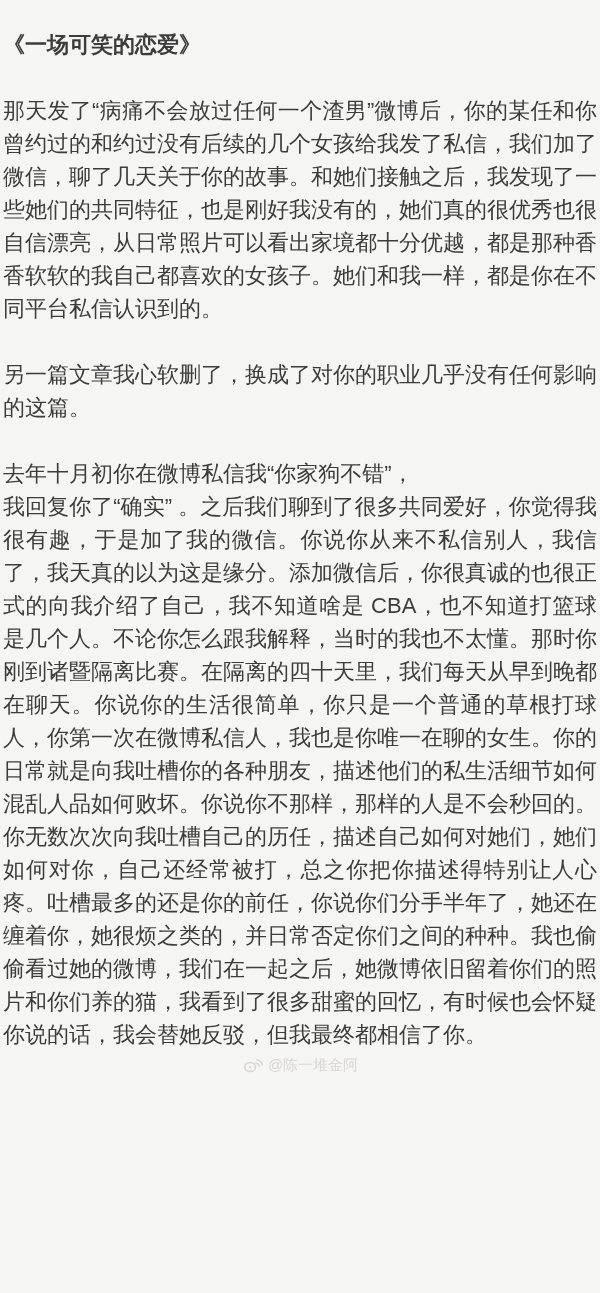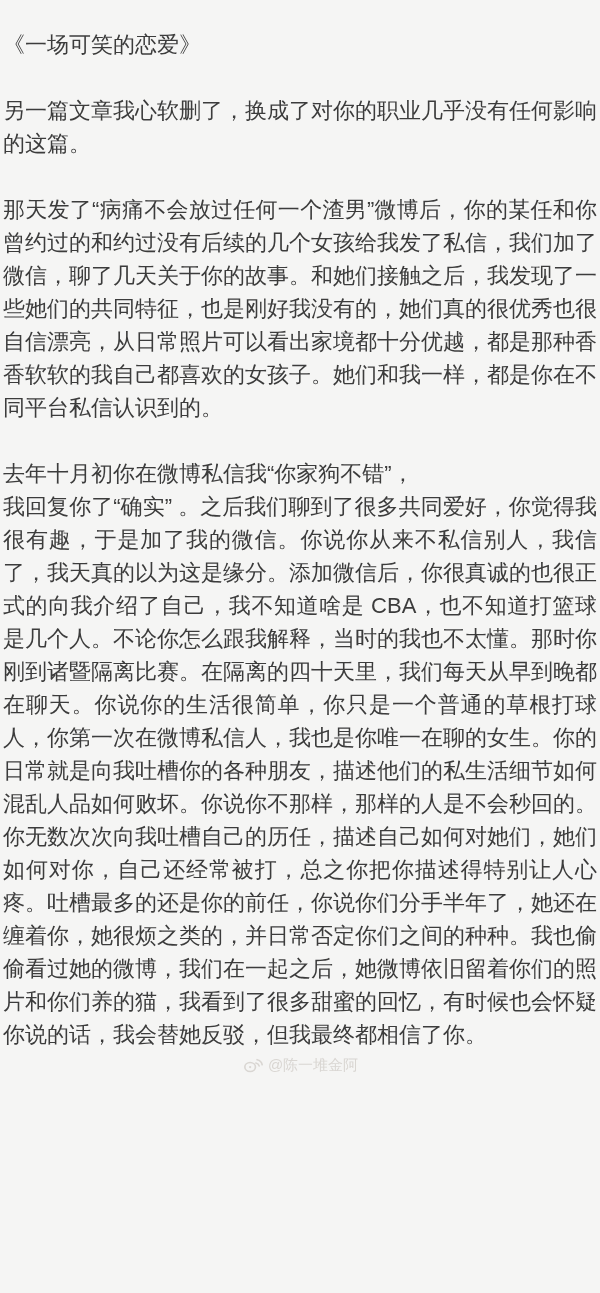--- a/index.html
+++ b/index.html
@@ -17,21 +17,21 @@
     width: 600px;
     min-height: 1293px;
     padding: 28px 3px 6px 3px;
     color: #3c3c3c;
     font-size: 22px;
     line-height: 33px;
     letter-spacing: 0px;
   }
   .article-title {
     margin: 0 0 33px 0;
-    font-weight: 400;
+    font-weight: 700;
     font-size: 22px;
     line-height: 33px;
   }
   .para {
     margin: 0 0 33px 0;
     white-space: pre-wrap;
     word-break: break-all;
     text-align: justify;
   }
   .para:last-of-type {
@@ -55,23 +55,23 @@
   }
 </style>
 </head>
 <body>
 
 <div class="page">
 
   <h1 class="article-title">《一场可笑的恋爱》</h1>
 
 
+  <p class="para">那天发了“病痛不会放过任何一个渣男”微博后，你的某任和你曾约过的和约过没有后续的几个女孩给我发了私信，我们加了微信，聊了几天关于你的故事。和她们接触之后，我发现了一些她们的共同特征，也是刚好我没有的，她们真的很优秀也很自信漂亮，从日常照片可以看出家境都十分优越，都是那种香香软软的我自己都喜欢的女孩子。她们和我一样，都是你在不同平台私信认识到的。</p>
+
   <p class="para">另一篇文章我心软删了，换成了对你的职业几乎没有任何影响的这篇。</p>
-
-  <p class="para">那天发了“病痛不会放过任何一个渣男”微博后，你的某任和你曾约过的和约过没有后续的几个女孩给我发了私信，我们加了微信，聊了几天关于你的故事。和她们接触之后，我发现了一些她们的共同特征，也是刚好我没有的，她们真的很优秀也很自信漂亮，从日常照片可以看出家境都十分优越，都是那种香香软软的我自己都喜欢的女孩子。她们和我一样，都是你在不同平台私信认识到的。</p>
 
   <p class="para">去年十月初你在微博私信我“你家狗不错”，
 我回复你了“确实” 。之后我们聊到了很多共同爱好，你觉得我很有趣，于是加了我的微信。你说你从来不私信别人，我信了，我天真的以为这是缘分。添加微信后，你很真诚的也很正式的向我介绍了自己，我不知道啥是 CBA，也不知道打篮球是几个人。不论你怎么跟我解释，当时的我也不太懂。那时你刚到诸暨隔离比赛。在隔离的四十天里，我们每天从早到晚都在聊天。你说你的生活很简单，你只是一个普通的草根打球人，你第一次在微博私信人，我也是你唯一在聊的女生。你的日常就是向我吐槽你的各种朋友，描述他们的私生活细节如何混乱人品如何败坏。你说你不那样，那样的人是不会秒回的。你无数次次向我吐槽自己的历任，描述自己如何对她们，她们如何对你，自己还经常被打，总之你把你描述得特别让人心疼。吐槽最多的还是你的前任，你说你们分手半年了，她还在缠着你，她很烦之类的，并日常否定你们之间的种种。我也偷偷看过她的微博，我们在一起之后，她微博依旧留着你们的照片和你们养的猫，我看到了很多甜蜜的回忆，有时候也会怀疑你说的话，我会替她反驳，但我最终都相信了你。</p>
 
   <div class="watermark">
     <span class="wm-icon">
       <svg viewBox="0 0 26 22" width="22" height="18" aria-hidden="true">
         <g fill="none" stroke="#d9d6d2" stroke-width="2" stroke-linecap="round">
           <ellipse cx="9.5" cy="13.5" rx="6.5" ry="5.5"></ellipse>
           <circle cx="9.5" cy="13.5" r="1.4" fill="#d9d6d2" stroke="none"></circle>

